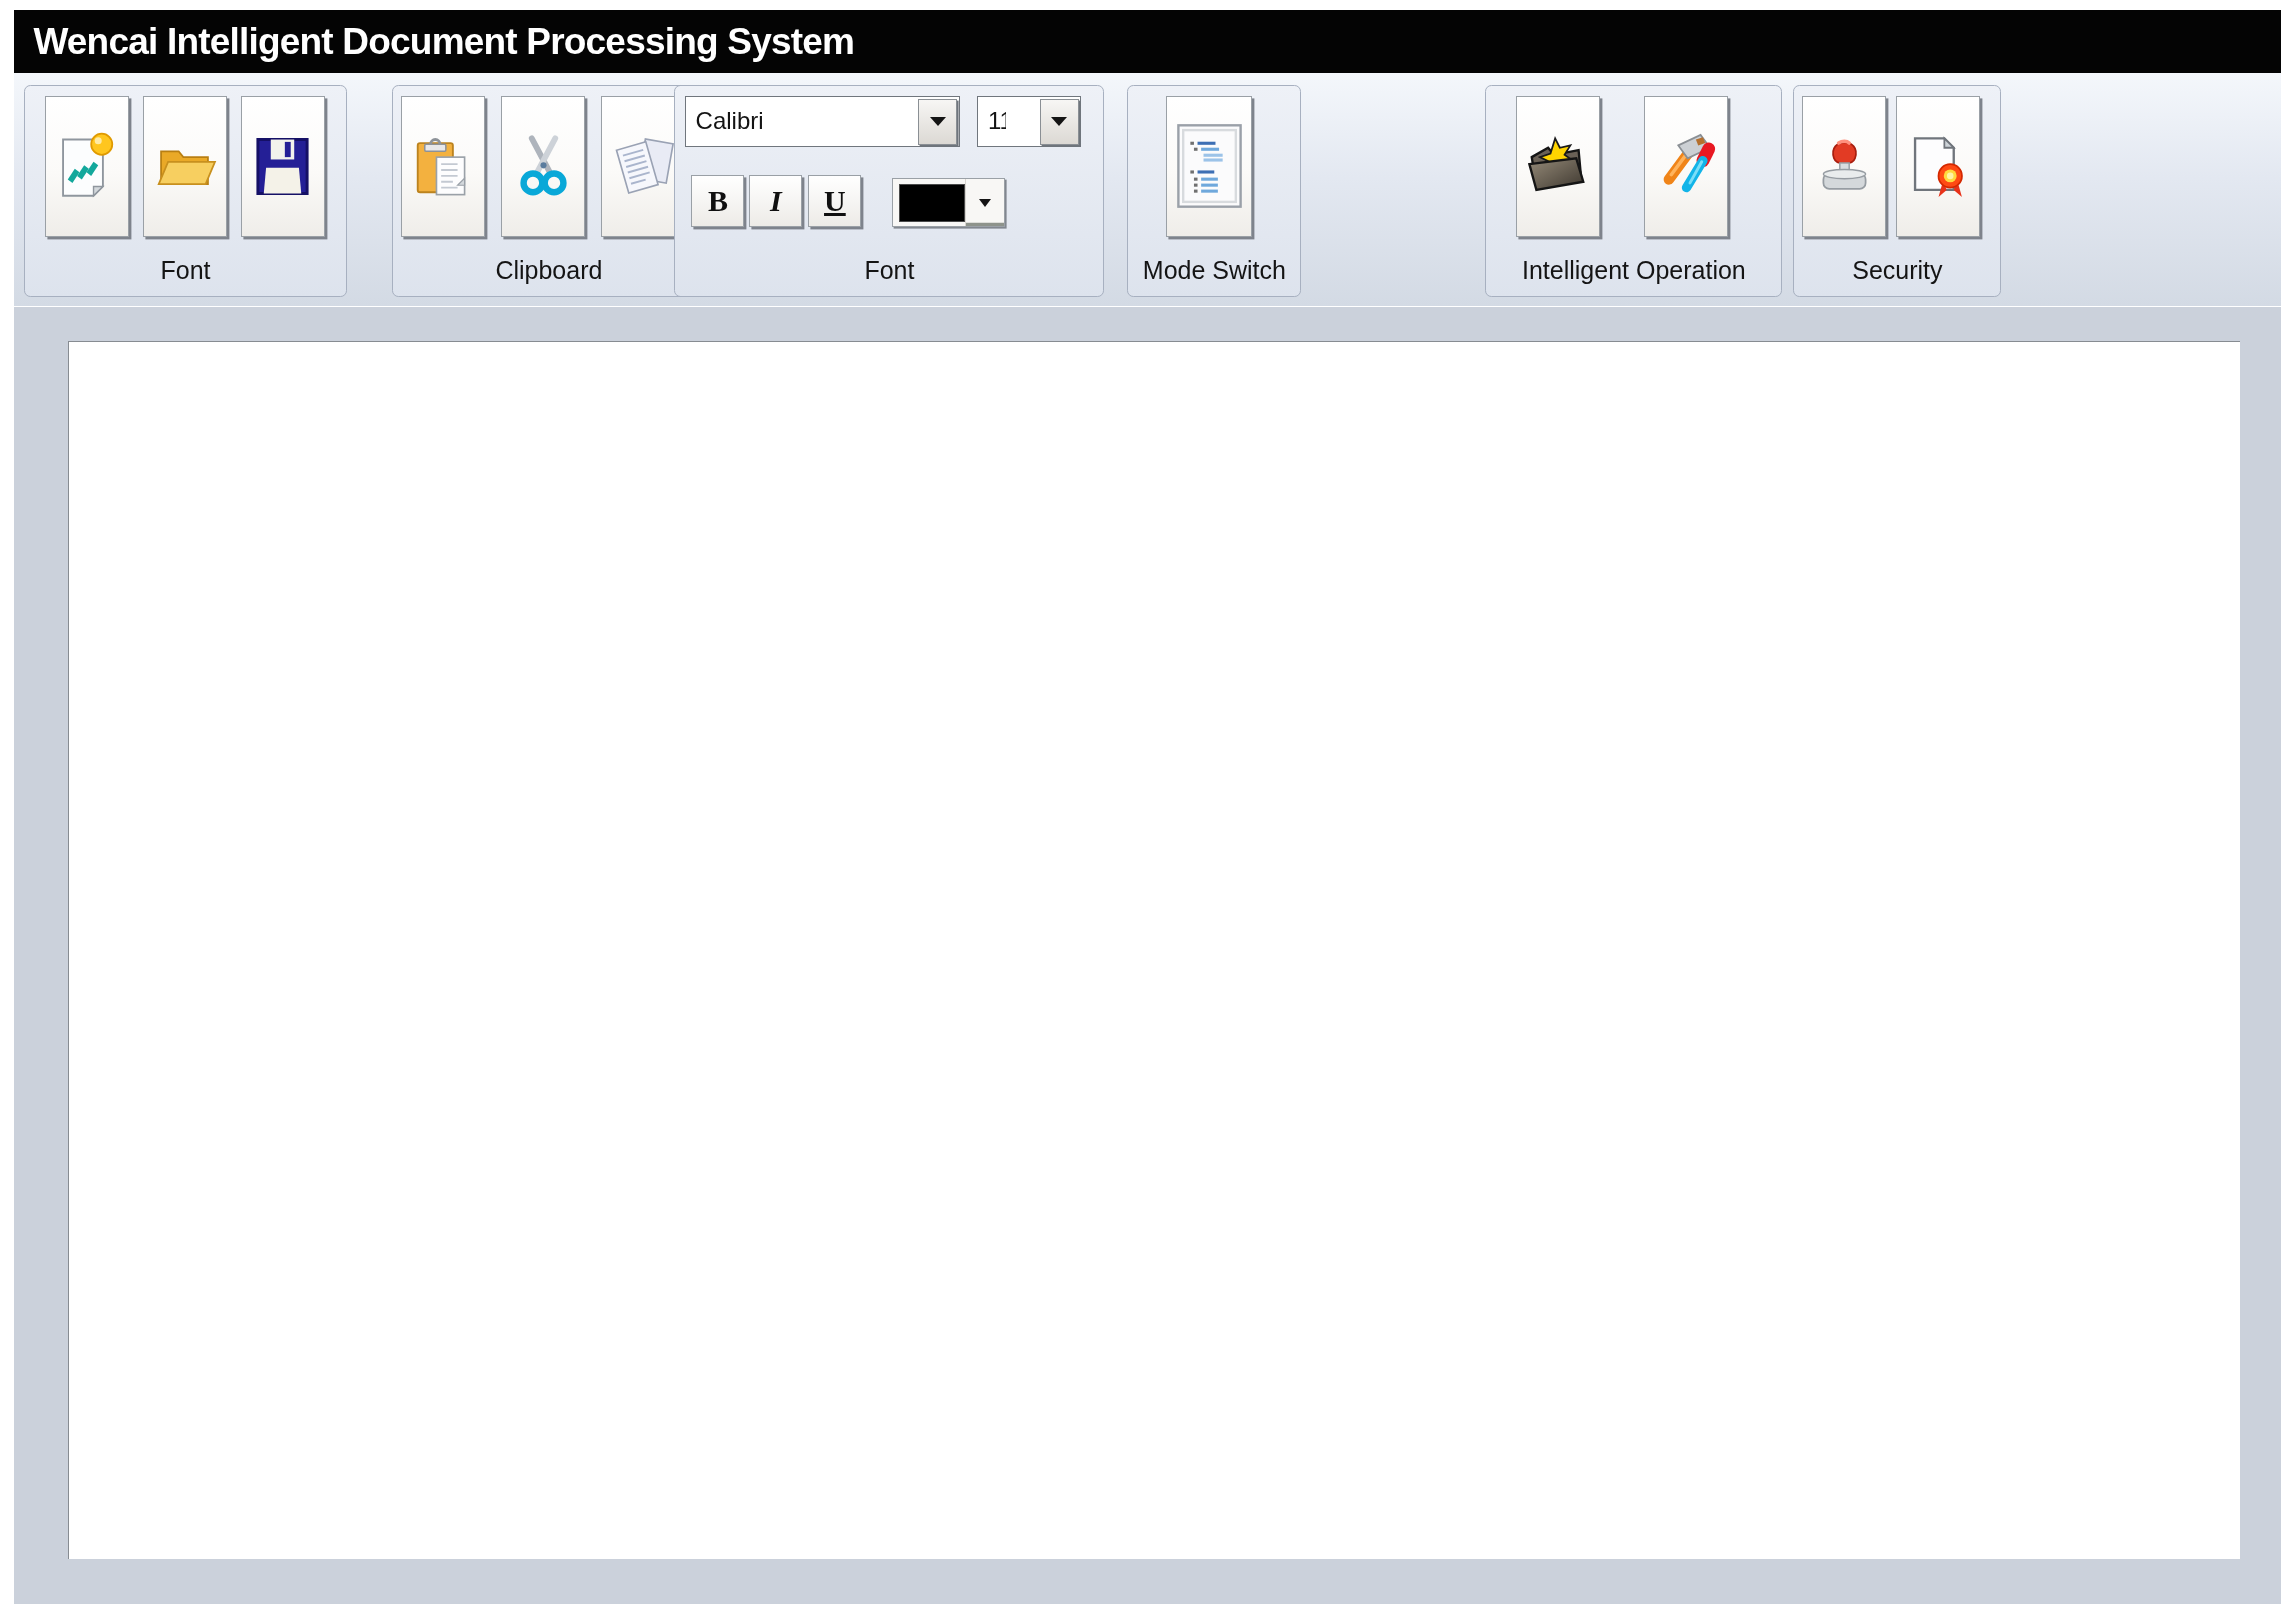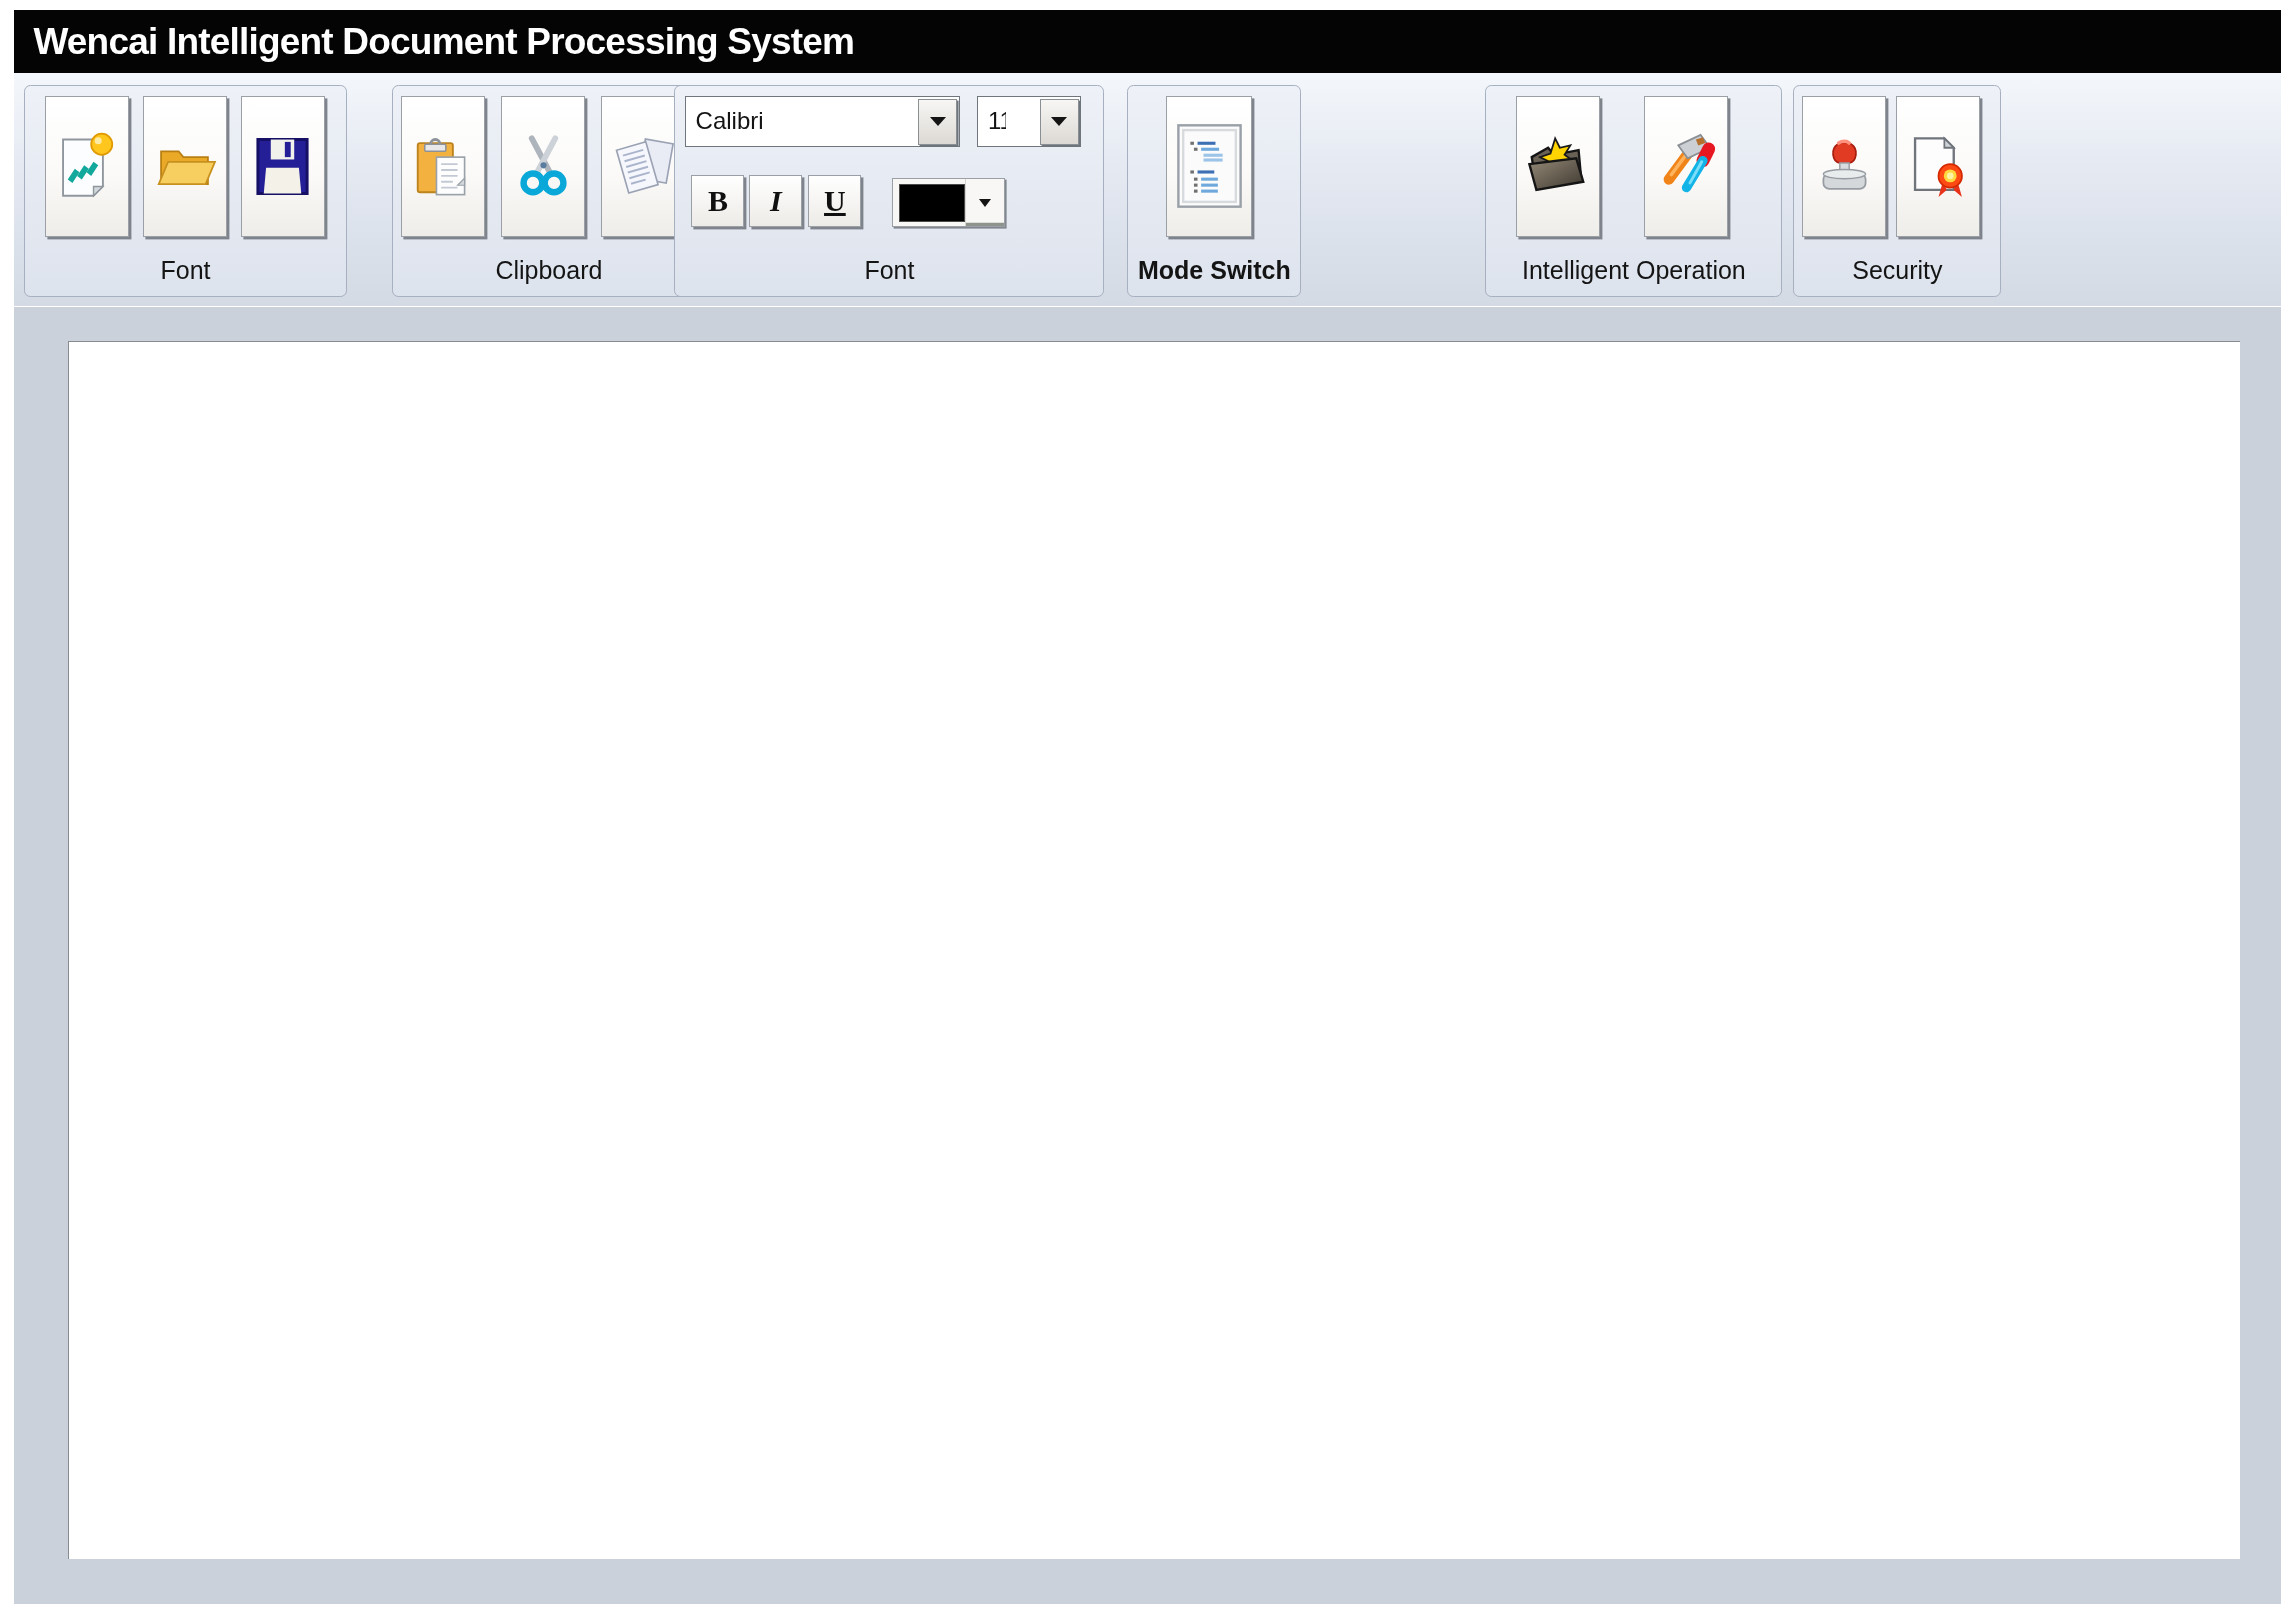--- a/index.html
+++ b/index.html
@@ -15,21 +15,21 @@
   .ribbon{position:absolute;left:14.4px;top:73px;width:2267px;height:233px;
     background:linear-gradient(180deg,#f4f7fb 0%,#e3e8f1 45%,#d3dae4 100%);}
   .group{position:absolute;top:12px;height:210px;border:0.8px solid #a7b0c0;border-radius:6.4px;
     background:linear-gradient(180deg,#eef1f7 0%,#dde3ed 100%);}
   .glabel{position:absolute;left:0;right:0;bottom:11.2px;text-align:center;
     font-size:25px;color:#141414;white-space:nowrap;}
 
   .g-file{left:9.6px;width:321px;}
   .g-clipboard{left:344px;width:311px;margin-left:34px;}
   .g-font{left:660px;width:428px;}
-  .g-mode{left:1113px;width:172px;font-weight:bold;}
+  .g-mode{left:1113px;width:172px;}
   .g-print{left:1303px;width:156px;}
   .g-intelliop{left:1471px;width:295px;}
   .g-security{left:1779px;width:206px;}
 
   .rbtn{position:absolute;top:9.6px;width:84px;height:141px;margin:0;padding:0;cursor:pointer;
     background:linear-gradient(180deg,#ffffff 0%,#fbfaf8 55%,#efede9 100%);
     border:0.8px solid #9aa0a6;box-shadow:2.4px 2.4px 0 #7e838c;
     display:flex;align-items:center;justify-content:center;}
   .rbtn svg{display:block;}
 

